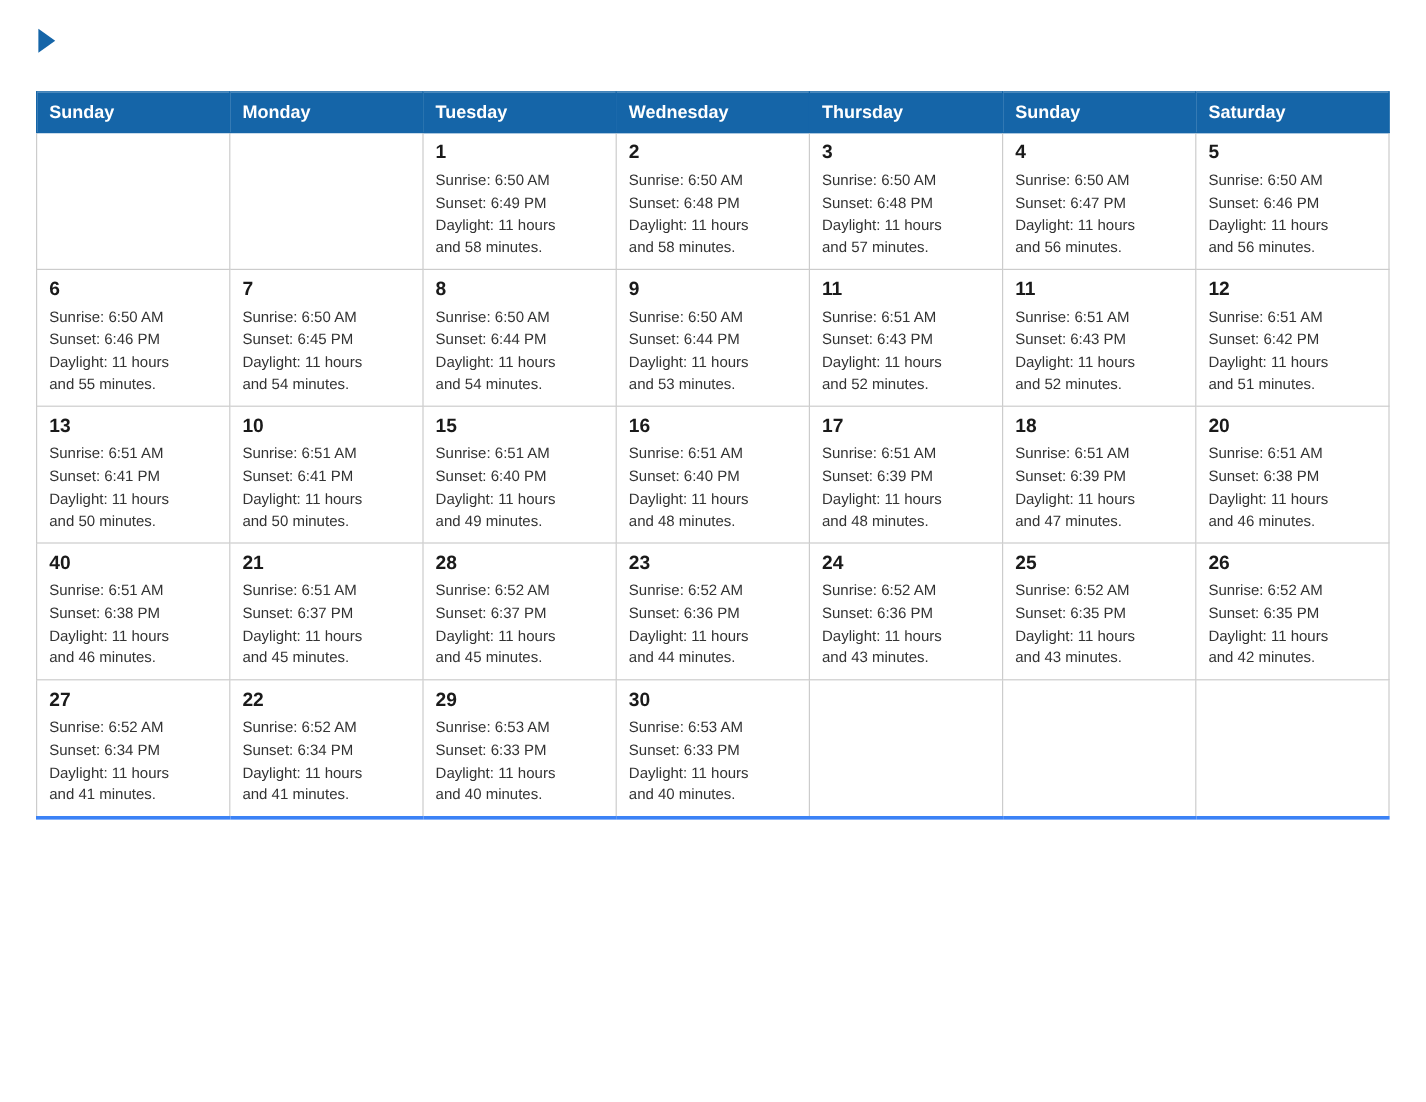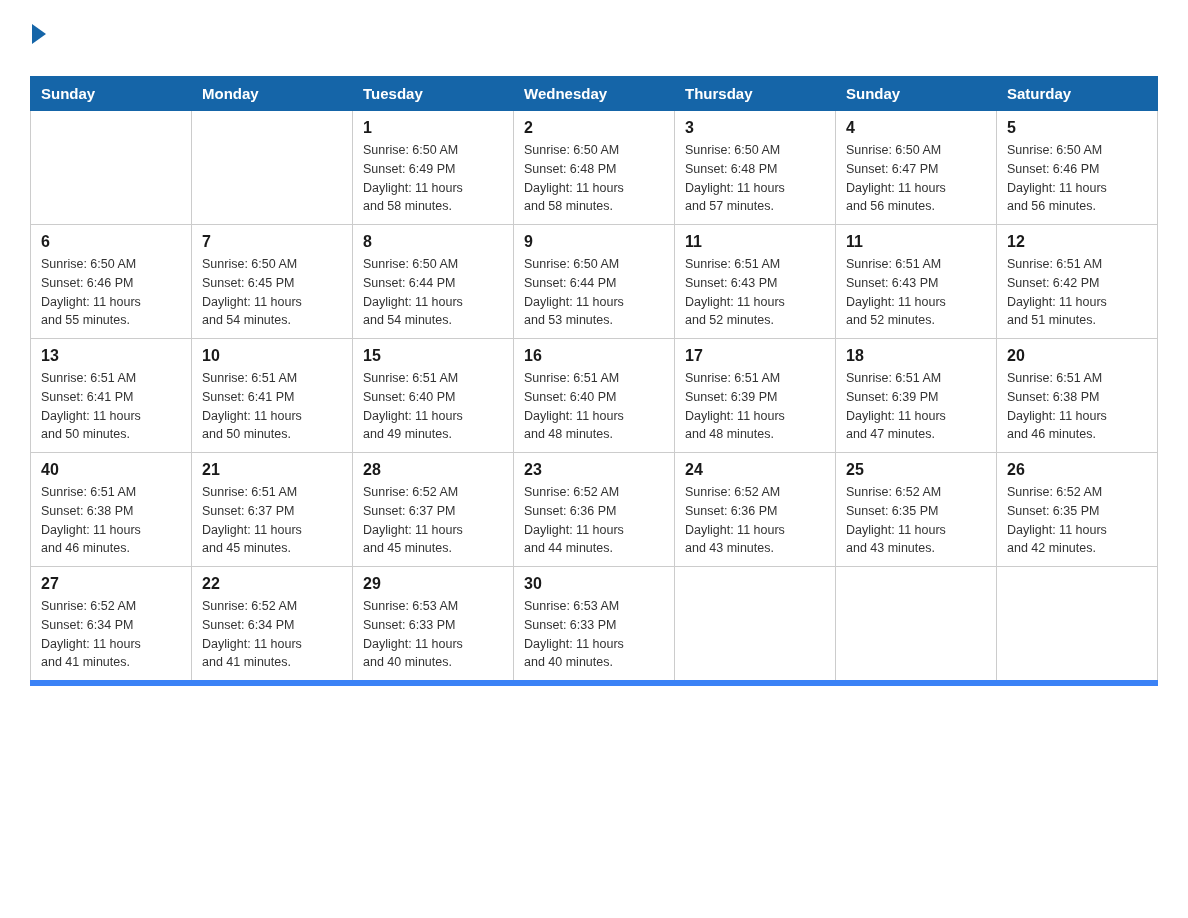--- a/index.html
+++ b/index.html
@@ -94,21 +94,21 @@
     }
     .day-info {
       color: #333;
       line-height: 1.5;
       font-size: 12.5px;
     }
     tbody tr td.empty {
       background: #fff;
     }
     tbody tr:last-child td {
-      border-bottom: 6px solid #3b82f6;
+      border-bottom: 3px solid #3b82f6;
     }
     tbody tr td:first-child {
       border-left: 1px solid #ccc;
     }
   </style>
 </head>
 <body>
 
 <div class="header">
   <div class="logo">

